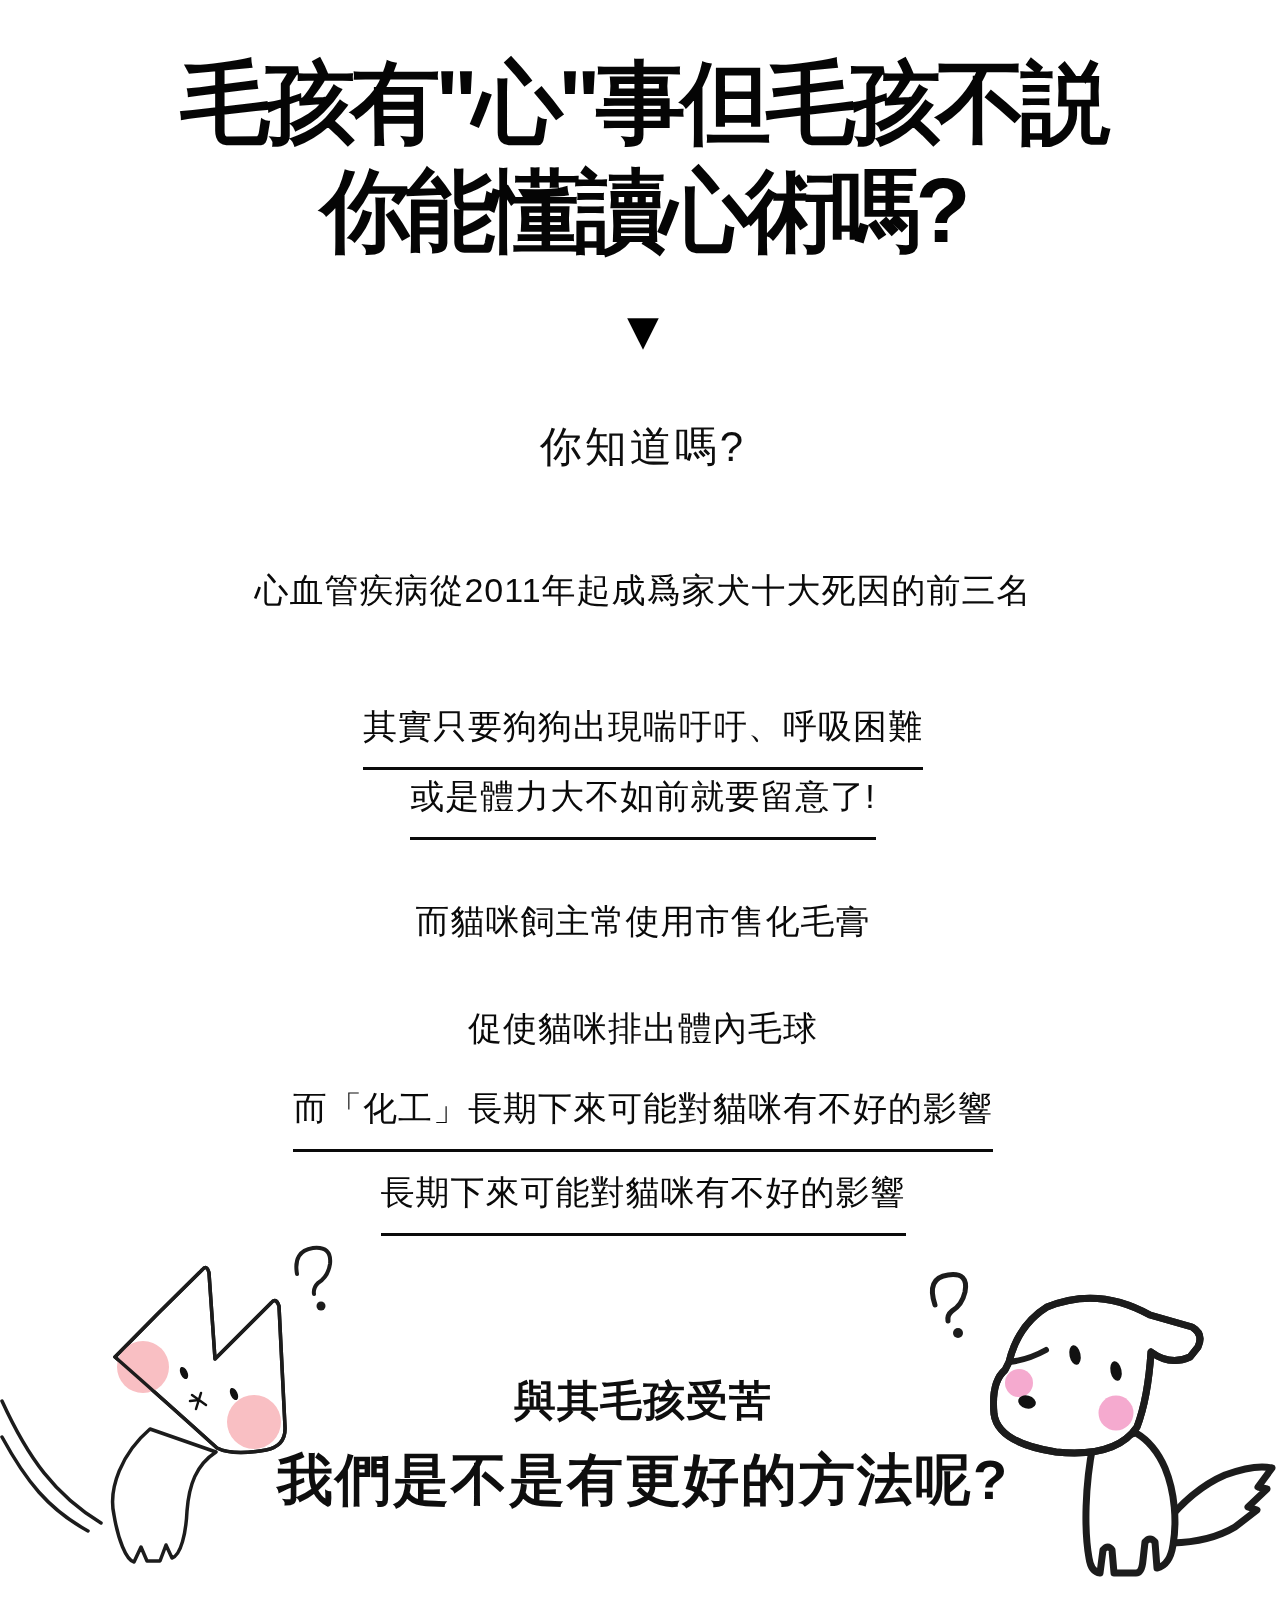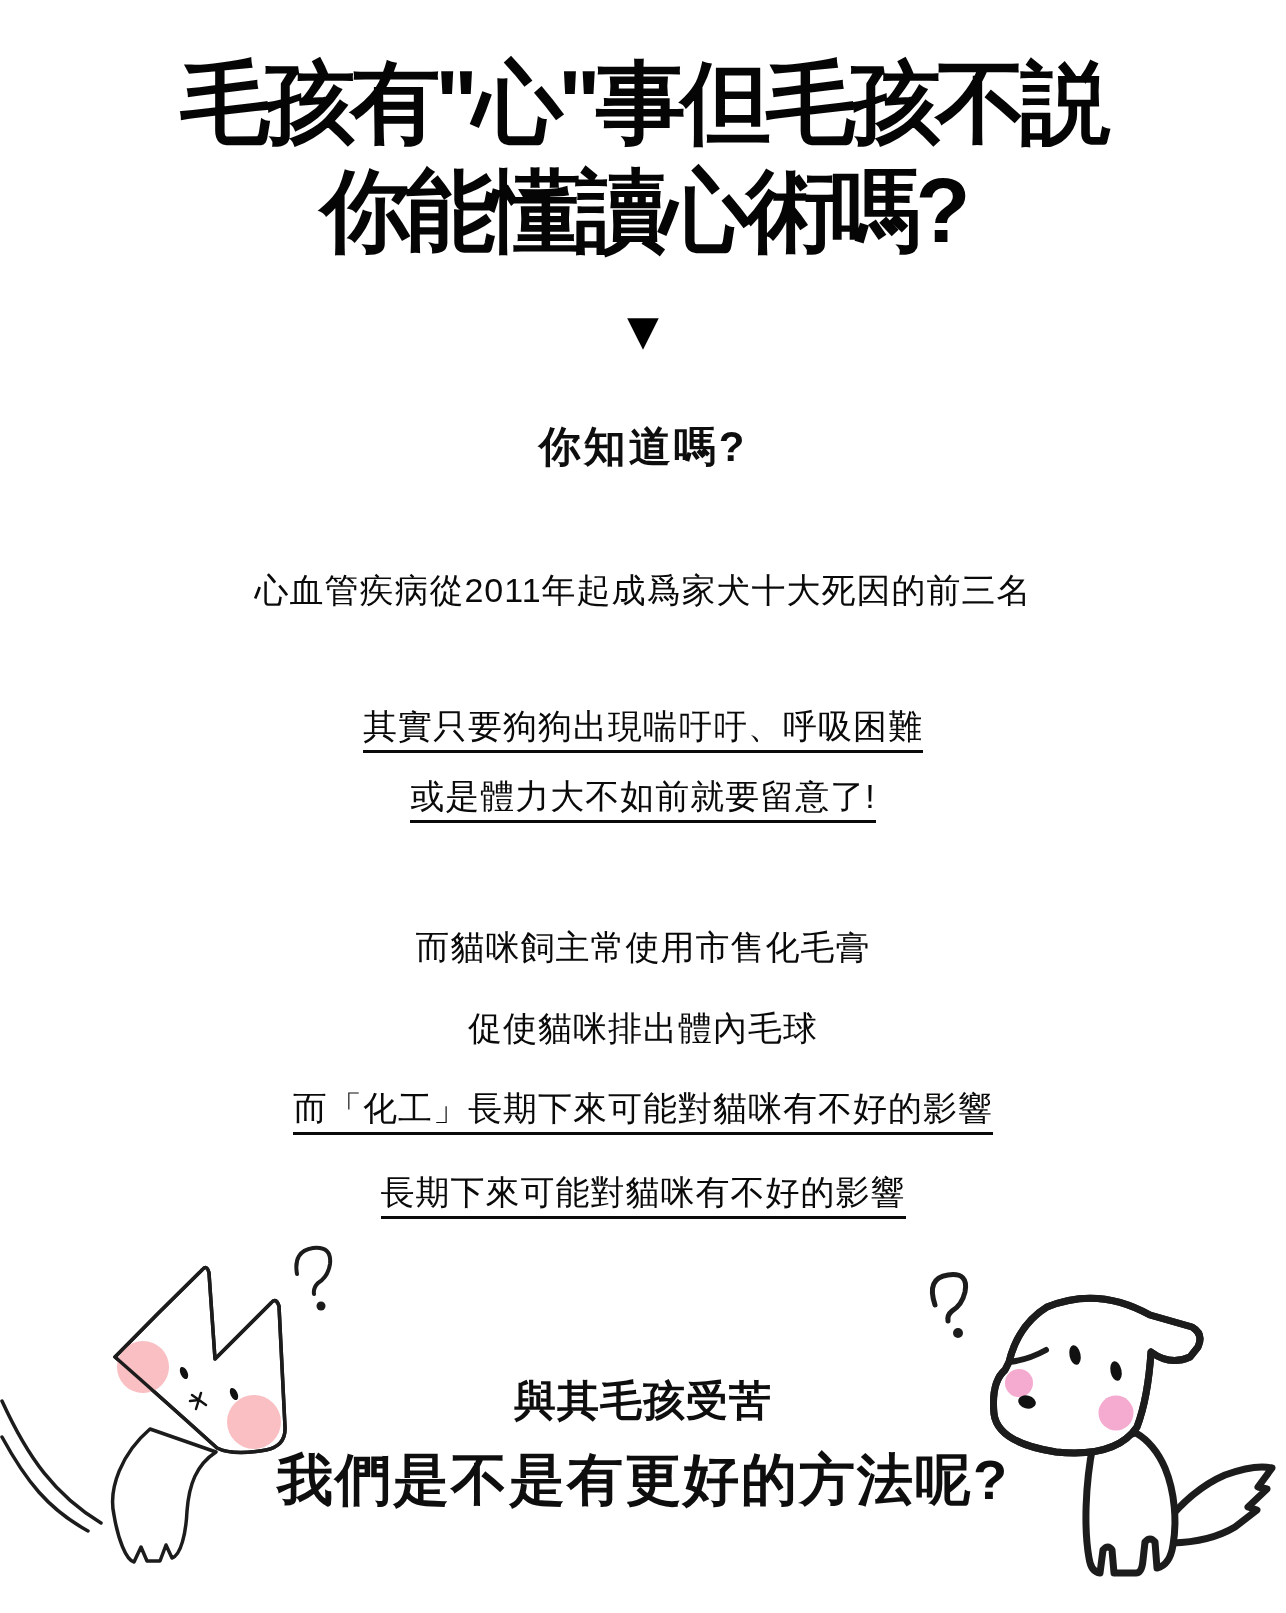--- a/index.html
+++ b/index.html
@@ -5,23 +5,23 @@
   html,body{margin:0;padding:0;background:#ffffff;}
   #poster{
     position:relative;width:1286px;height:1613px;background:#ffffff;
     overflow:hidden;color:#0e0e0e;
     font-family:"Liberation Sans",sans-serif;
   }
   .line{position:absolute;left:0;width:100%;text-align:center;line-height:1;white-space:nowrap;}
   .title{font-size:90px;font-weight:900;letter-spacing:-5px;color:#050505;
          font-family:"Liberation Sans",sans-serif;}
   .tri{font-size:54px;color:#000;}
-  .know{font-size:42px;font-weight:700;letter-spacing:3px;}
+  .know{font-size:42px;font-weight:400;letter-spacing:3px;}
   .para{font-size:34px;font-weight:400;letter-spacing:1px;color:#0a0a0a;}
-  .para .u{display:inline-block;border-bottom:3px solid #0a0a0a;padding-bottom:7px;}
+  .para .u{display:inline-block;border-bottom:3px solid #0a0a0a;padding-bottom:24px;}
   .closing1{font-size:42px;font-weight:700;letter-spacing:1px;}
   .closing2{font-size:56px;font-weight:700;letter-spacing:2px;}
   .illus{position:absolute;}
 </style>
 </head>
 <body>
 
 <div id="poster">
 
   <div class="line title" style="top:58px">毛孩有"心"事但毛孩不説</div>
@@ -31,21 +31,21 @@
 
   <div class="line know" style="top:426px">你知道嗎?</div>
 
   <div class="line para" style="top:573px">
     <span>心血管疾病從2011年起成爲家犬十大死因的前三名</span></div>
   <div class="line para" style="top:709px">
     <span class="u">其實只要狗狗出現喘吁吁、呼吸困難</span></div>
   <div class="line para" style="top:779px">
     <span class="u">或是體力大不如前就要留意了!</span></div>
 
-  <div class="line para" style="top:930px">
+  <div class="line para" style="top:904px">
     <span>而貓咪飼主常使用市售化毛膏</span></div>
   <div class="line para" style="top:1011px">
     <span>促使貓咪排出體內毛球</span></div>
   <div class="line para" style="top:1091px">
     <span class="u">而「化工」長期下來可能對貓咪有不好的影響</span></div>
   <div class="line para" style="top:1175px">
     <span class="u">長期下來可能對貓咪有不好的影響</span></div>
 
   <div class="line closing1" style="top:1380px">與其毛孩受苦</div>
   <div class="line closing2" style="top:1452px">我們是不是有更好的方法呢?</div>

